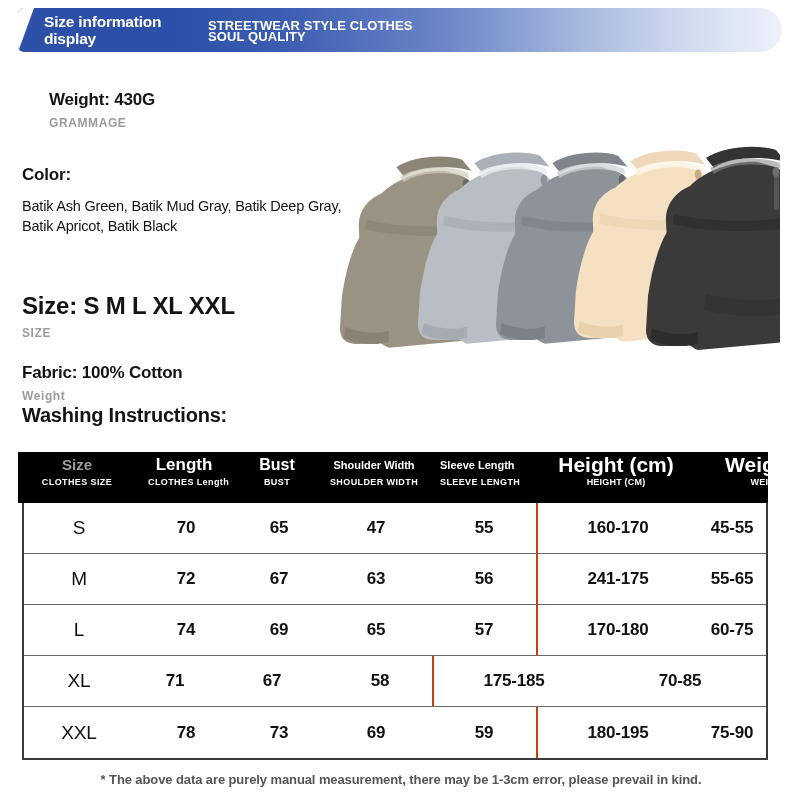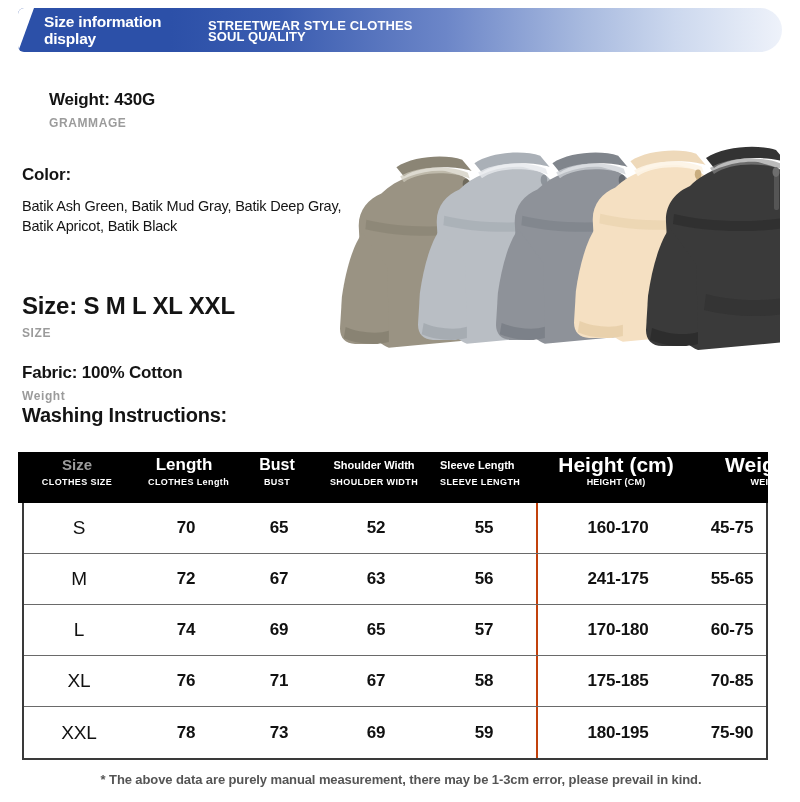--- a/index.html
+++ b/index.html
@@ -327,24 +327,24 @@
         <div class="th-main">Weight (kg)</div>
         <div class="th-sub">WEIGHT ( KG)</div>
       </div>
     </div>
 
     <div class="tbody">
       <div class="trow">
         <div class="td sz">S</div>
         <div class="td v1">70</div>
         <div class="td v2">65</div>
-        <div class="td v3">52</div>
+        <div class="td v3">47</div>
         <div class="td v4">55</div>
         <div class="td v5">160-170</div>
-        <div class="td v6">45-75</div>
+        <div class="td v6">45-55</div>
       </div>
       <div class="trow">
         <div class="td sz">M</div>
         <div class="td v1">72</div>
         <div class="td v2">67</div>
         <div class="td v3">63</div>
         <div class="td v4">56</div>
         <div class="td v5">241-175</div>
         <div class="td v6">55-65</div>
       </div>
@@ -352,21 +352,20 @@
         <div class="td sz">L</div>
         <div class="td v1">74</div>
         <div class="td v2">69</div>
         <div class="td v3">65</div>
         <div class="td v4">57</div>
         <div class="td v5">170-180</div>
         <div class="td v6">60-75</div>
       </div>
       <div class="trow">
         <div class="td sz">XL</div>
-        <div class="td v1">76</div>
         <div class="td v2">71</div>
         <div class="td v3">67</div>
         <div class="td v4">58</div>
         <div class="td v5">175-185</div>
         <div class="td v6">70-85</div>
       </div>
       <div class="trow">
         <div class="td sz">XXL</div>
         <div class="td v1">78</div>
         <div class="td v2">73</div>

